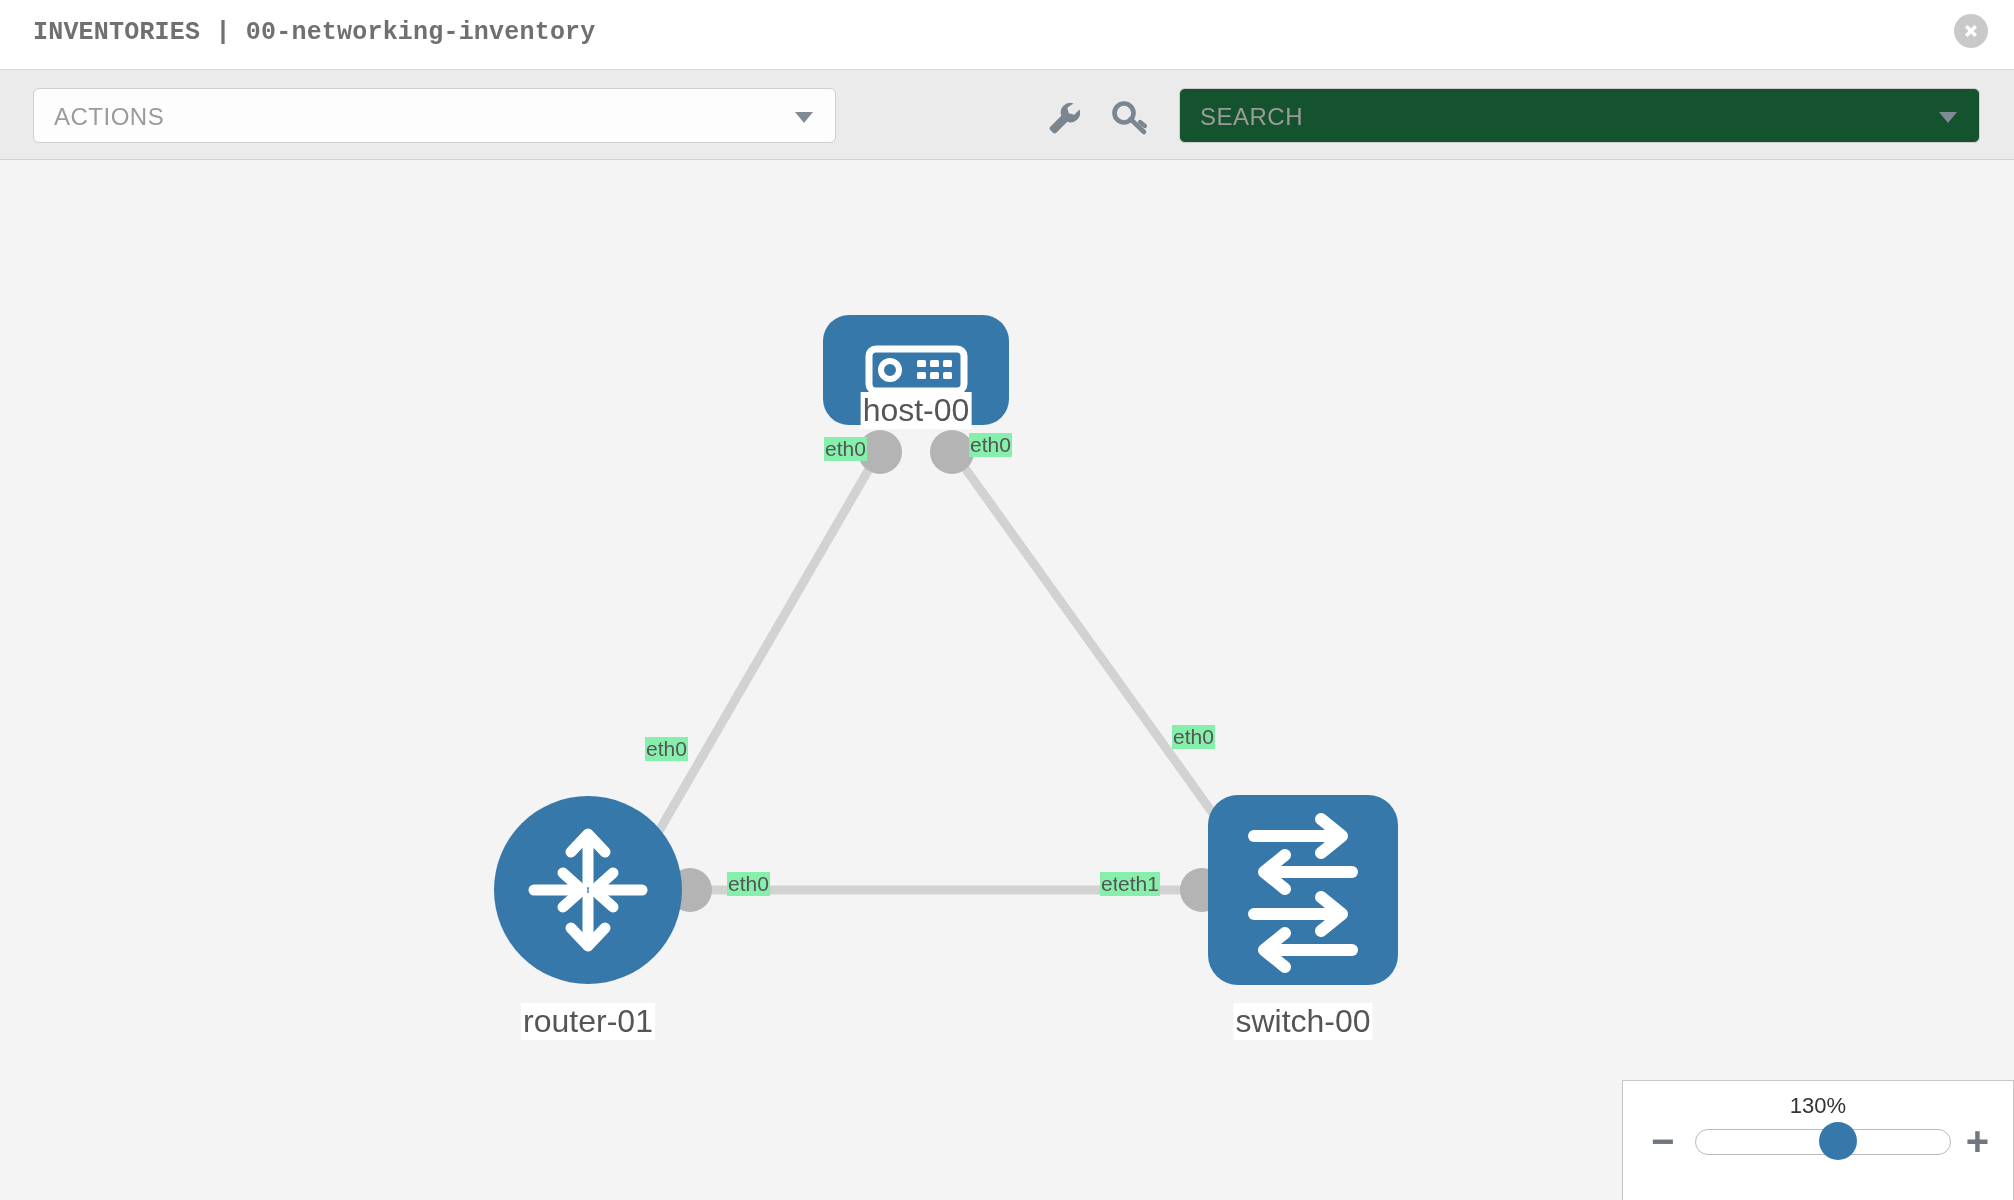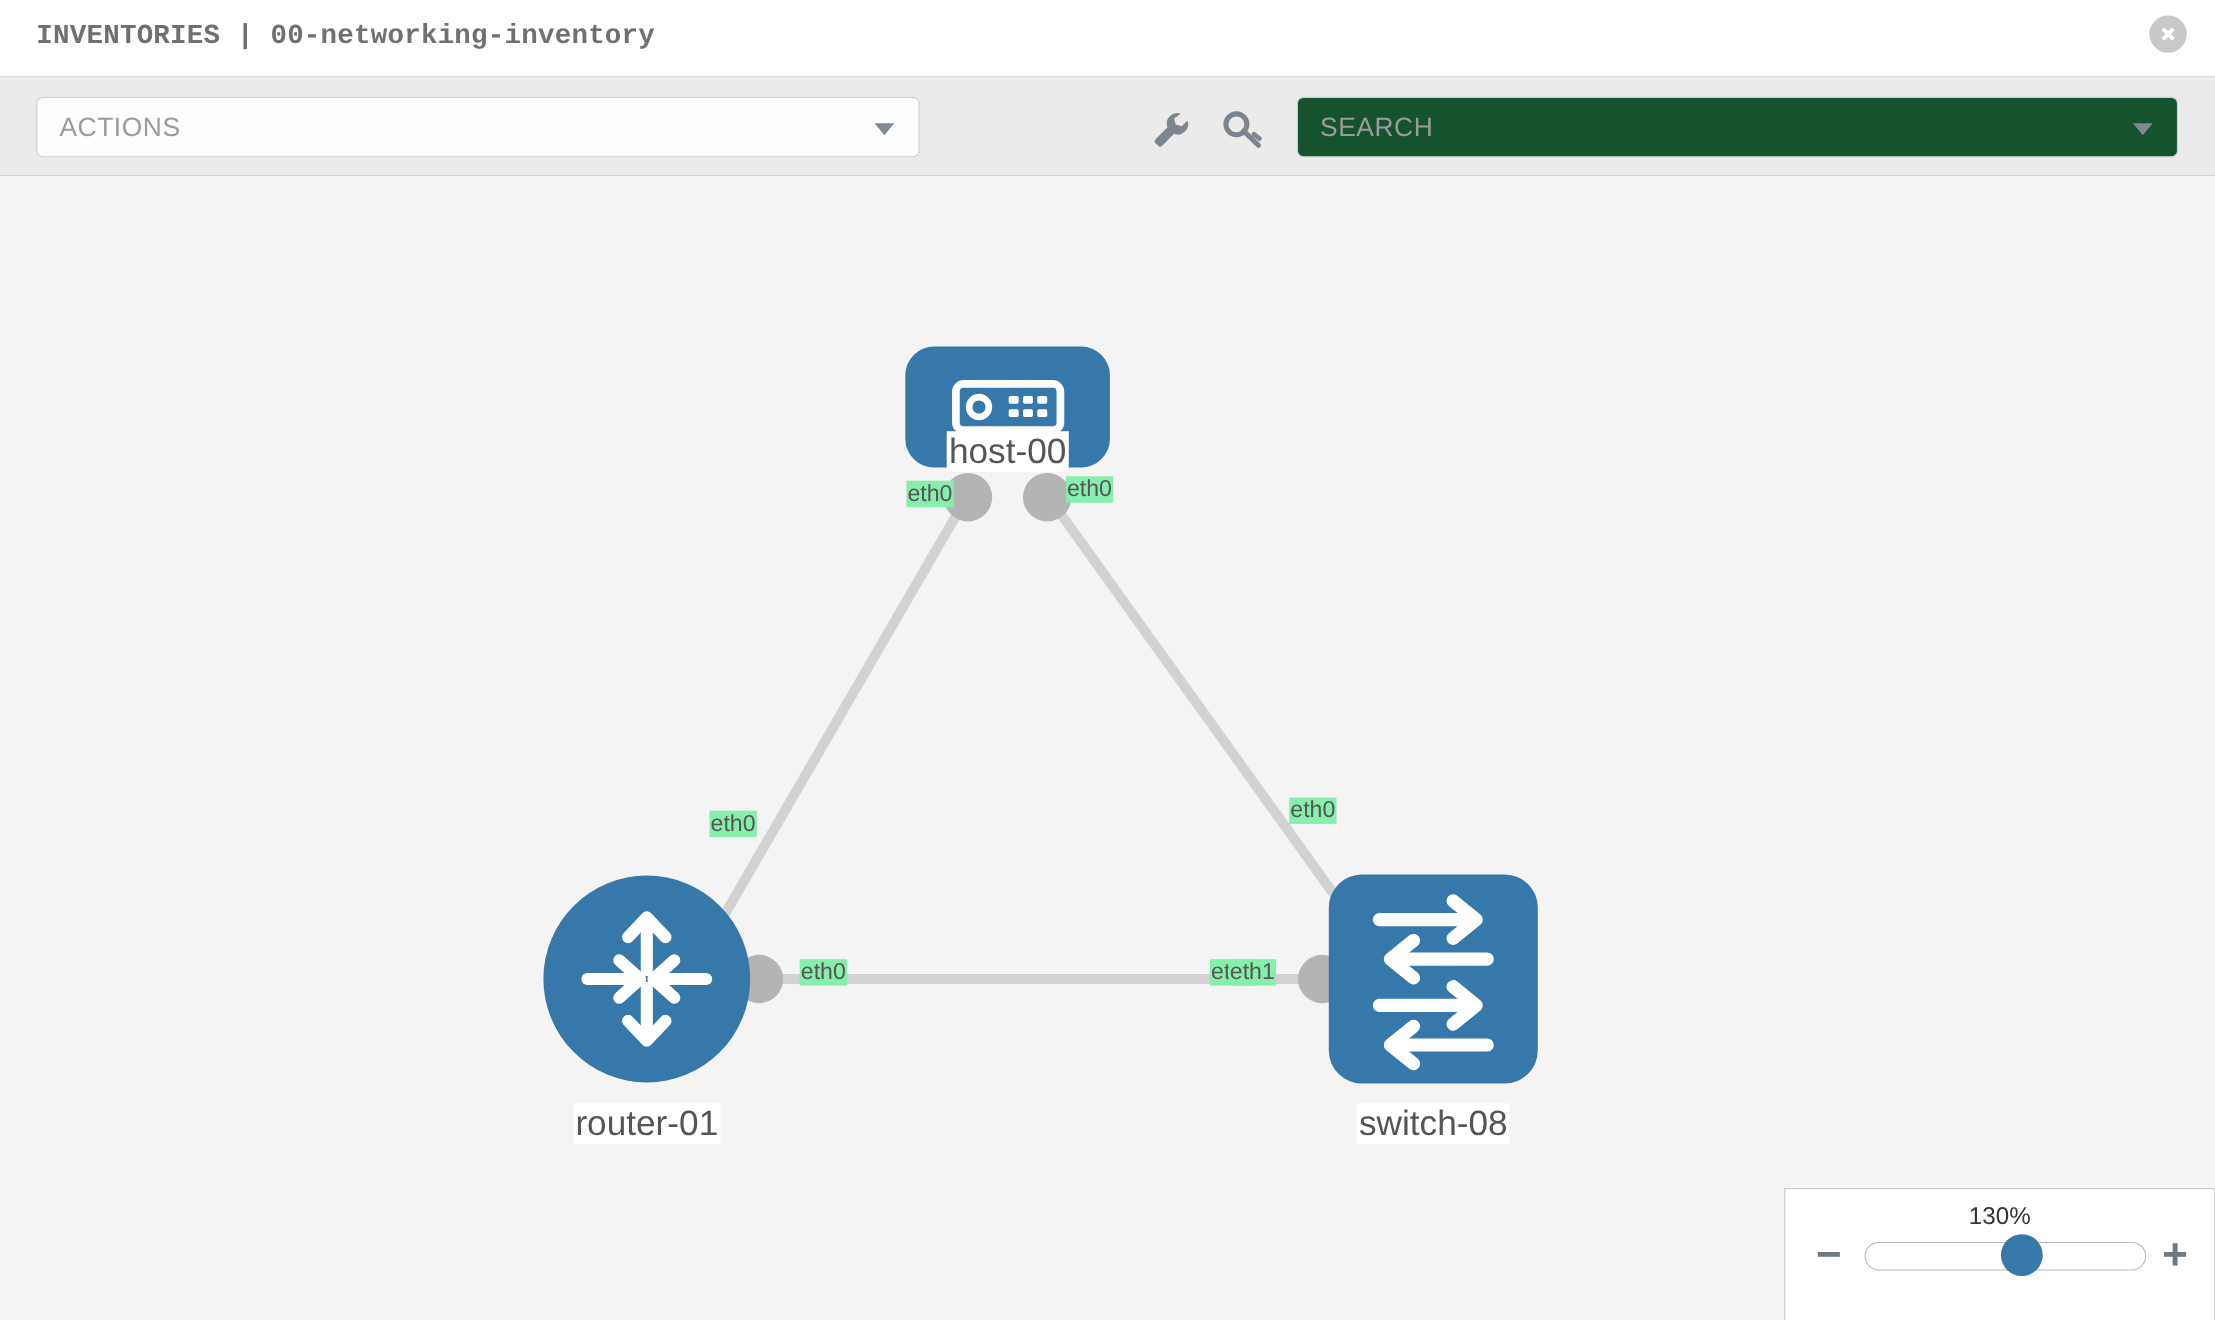--- a/index.html
+++ b/index.html
@@ -236,21 +236,21 @@
           <path d="M1254 754 L1340 754"></path>
           <path d="M1321 737 L1342 754 L1321 771"></path>
           <path d="M1352 790 L1266 790"></path>
           <path d="M1285 773 L1264 790 L1285 807"></path>
         </g>
       </g>
     </svg>
 
     <div class="node-label" style="left:916px; top:232px;">host-00</div>
     <div class="node-label" style="left:588px; top:843px;">router-01</div>
-    <div class="node-label" style="left:1303px; top:843px;">switch-08</div>
+    <div class="node-label" style="left:1303px; top:843px;">switch-00</div>
 
     <div class="iface-label" style="left:824px;  top:277px;">eth0</div>
     <div class="iface-label" style="left:969px;  top:273px;">eth0</div>
     <div class="iface-label" style="left:645px;  top:577px;">eth0</div>
     <div class="iface-label" style="left:1172px; top:565px;">eth0</div>
     <div class="iface-label" style="left:727px;  top:712px;">eth0</div>
     <div class="iface-label" style="left:1100px; top:712px;">eth0</div>
     <div class="iface-label" style="left:1117px; top:712px;">eth1</div>
   </div>
 

